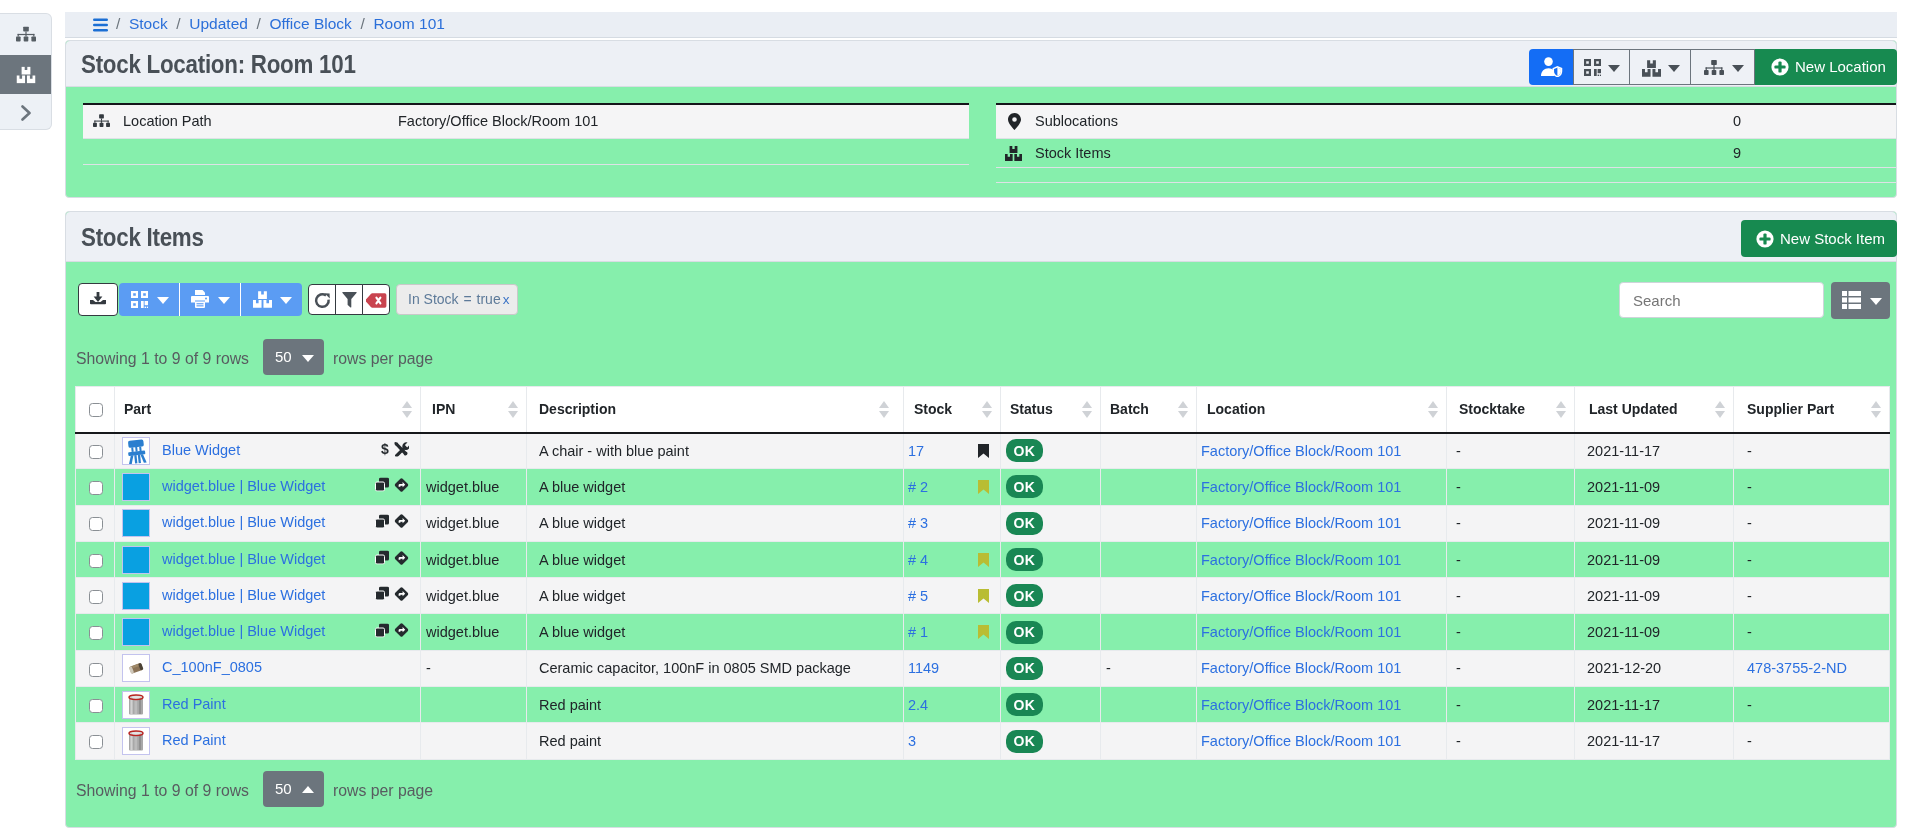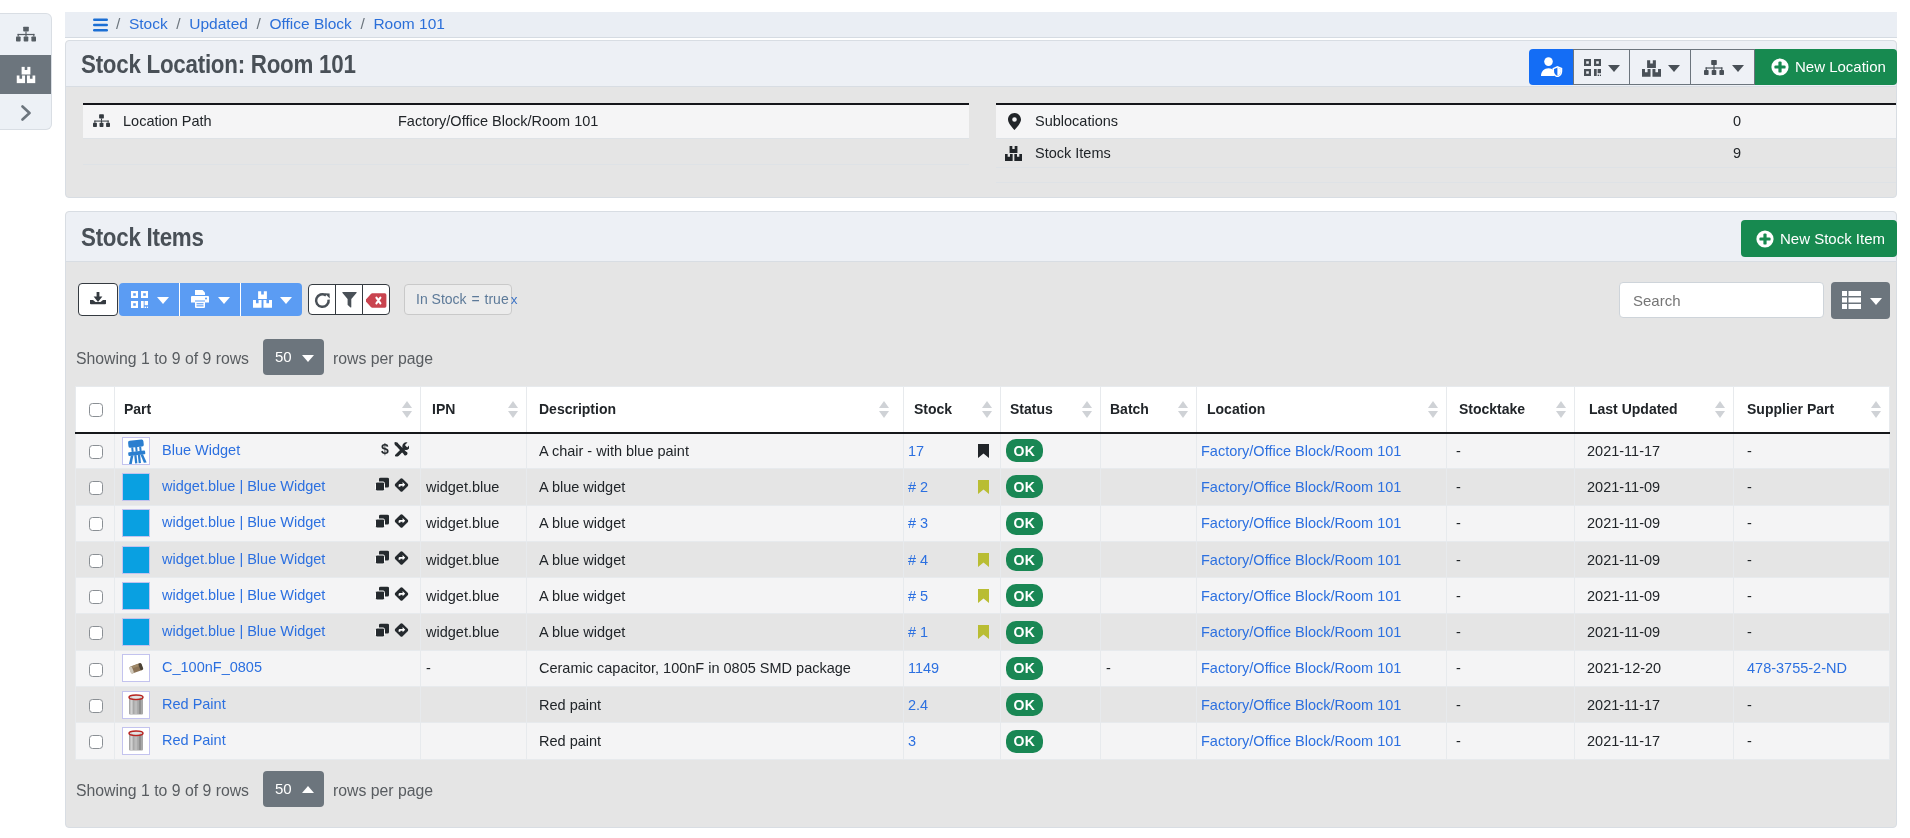--- a/index.html
+++ b/index.html
@@ -14,21 +14,21 @@
 #sb2 { height:39px; background:#6c757d; }
 #sb3 { height:37px; }
 .sicon { position:absolute; left:50%; top:50%; transform:translate(-50%,-50%); }
 
 
 #crumb { position:absolute; left:65px; top:12px; width:1832px; height:26px; background:#eaeef4; border-bottom:1px solid #d5dbe2; font-size:15.5px; }
 #crumb .sep { color:#6c757d; }
 #crumb a { color:#2b6fd9; }
 
 
-.panel { position:absolute; left:65px; width:1832px; background:#e5e5e5; border:1px solid #d8dde3; border-radius:4px; }
+.panel { position:absolute; left:65px; width:1832px; background:#86efac; border:1px solid #d8dde3; border-radius:4px; }
 #panel1 { top:40px; height:158px; }
 #panel2 { top:211px; height:617px; }
 .phead { position:absolute; left:0; top:0; width:100%; background:#edf0f5; border-bottom:1px solid #d8dde3; border-radius:4px 4px 0 0; }
 #panel1 .phead { height:46px; }
 #panel2 .phead { height:50px; }
 .ptitle { position:absolute; left:15px; color:#495057; font-weight:bold; font-size:26px; transform:scaleX(0.86); transform-origin:left center; letter-spacing:-0.3px; }
 
 
 .dtable { position:absolute; border-top:2px solid #14151a; }
 .drow { position:absolute; left:0; width:100%; border-bottom:1px solid #dee2e6; }
@@ -285,21 +285,21 @@
       <svg style="position:absolute;left:6px;top:7px;" width="15" height="16" viewBox="0 0 15 16">
           <path d="M0.3 0.8 a0.7 0.7 0 0 1 0.6 -0.8 h13.2 a0.7 0.7 0 0 1 0.6 0.8 L9.3 7 v8 a0.5 0.5 0 0 1 -0.8 0.4 L6 13.2 a1 1 0 0 1 -0.4 -0.8 V7 Z" fill="#495057"></path>
         </svg>
     </div>
     <div class="btn outbtn" style="left:296px; top:72px; width:28px; height:31px; border-radius:0 4px 4px 0;">
       <svg style="position:absolute;left:3px;top:8px;" width="21" height="15" viewBox="0 0 21 15">
           <path d="M6.2 0.3 h12.6 a1.6 1.6 0 0 1 1.6 1.6 v11.2 a1.6 1.6 0 0 1 -1.6 1.6 H6.2 a1.6 1.6 0 0 1 -1.1 -0.5 L0.6 9.3 a2.4 2.4 0 0 1 0 -3.6 L5.1 0.8 a1.6 1.6 0 0 1 1.1 -0.5 Z" fill="#c9444f"></path>
           <path d="M10.4 4.6 L14.4 10.4 M14.4 4.6 L10.4 10.4" stroke="#fff" stroke-width="2.1" stroke-linecap="round"></path>
         </svg>
     </div>
-    <div id="ttag" style="left:338px; top:72px; width:108px; height:31px;">
+    <div id="ttag" style="left:330px; top:72px; width:122px; height:31px;">
       <span style="position:absolute;left:11px;top:6px;">In Stock <span style="margin:0 1px;">=</span> true<span style="color:#3d74c6;margin-left:2px;font-size:13.5px;">x</span></span>
     </div>
 
     <input id="search" placeholder="Search" value="" readonly="" style="">
     <div class="btn" style="left:1765px; top:70px; width:59px; height:37px; background:#6c757d;">
       <svg style="position:absolute;left:11px;top:9px;" width="19" height="18" viewBox="0 0 19 18">
           <g fill="#fff">
             <rect x="0" y="0" width="5" height="5"></rect>
             <rect x="6.5" y="0" width="12.5" height="5"></rect>
             <rect x="0" y="6.5" width="5" height="5"></rect>

